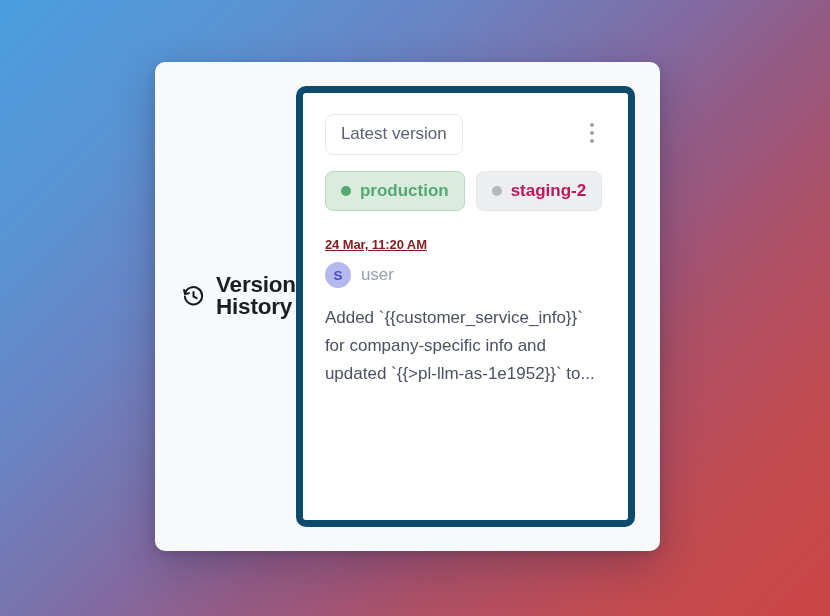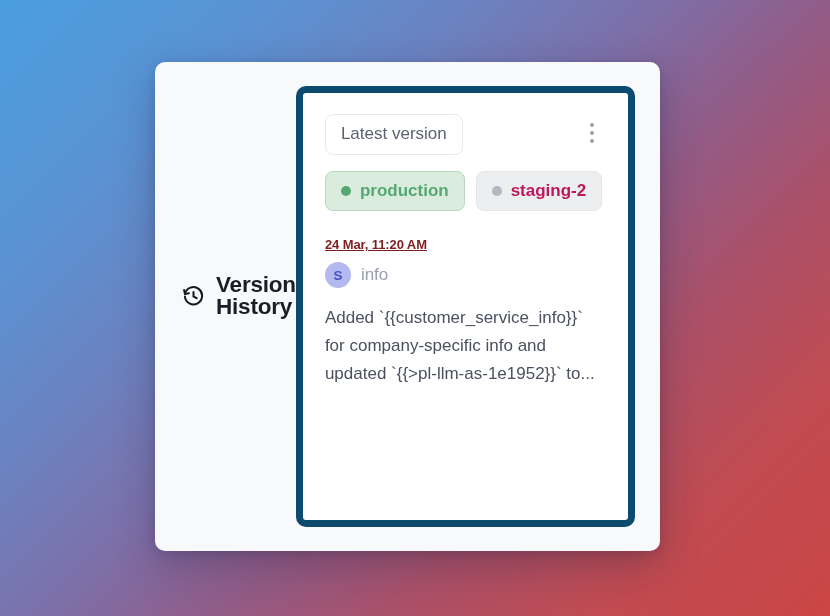--- a/index.html
+++ b/index.html
@@ -237,20 +237,20 @@
       <div class="badge badge-staging2">
         <span class="dot"></span>
         <span>staging-2</span>
       </div>
     </div>
 
     <div class="entry-meta">
       <div class="entry-timestamp">24 Mar, 11:20 AM</div>
       <div class="entry-author">
         <div class="avatar">S</div>
-        <div class="author-name">info</div>
+        <div class="author-name">user</div>
       </div>
     </div>
 
     <div class="entry-description">Added `{{customer_service_info}}` for company-specific info and updated `{{&gt;pl-llm-as-1e1952}}` to...</div>
 
   </div>
 </div>
 
 </body></html>

